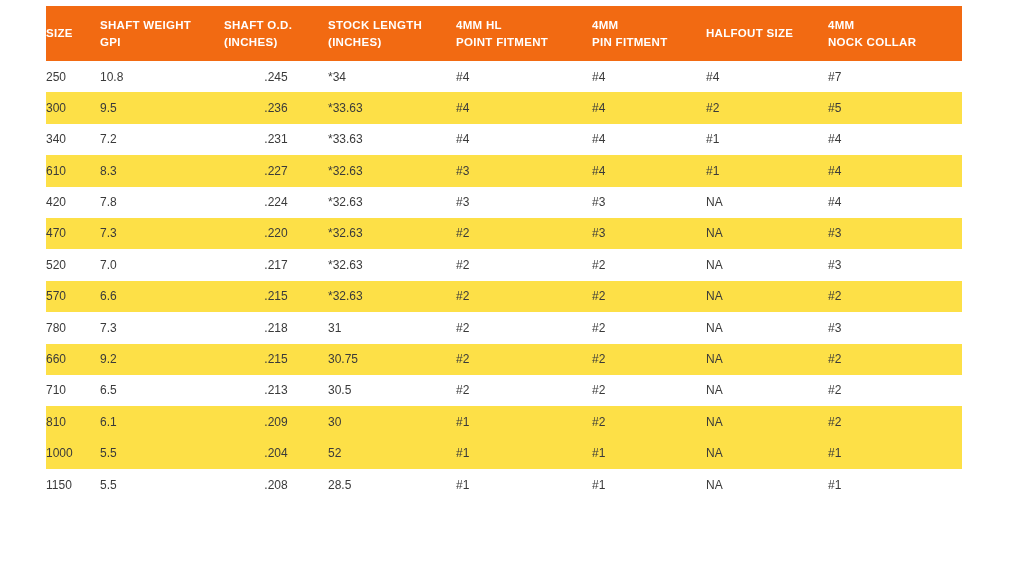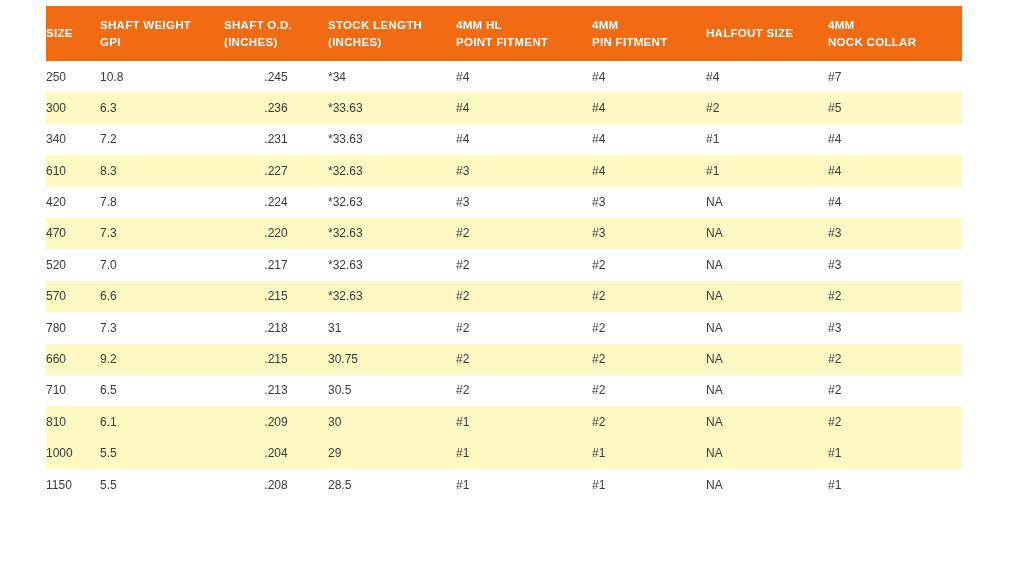--- a/index.html
+++ b/index.html
@@ -48,21 +48,21 @@
   table.spec-table tbody td {
     font-size: 12px;
     color: #3a3a3a;
     padding: 0;
     height: 31.4px;
     vertical-align: middle;
     line-height: 1.2;
     border: none;
   }
   table.spec-table tbody tr.alt td {
-    background: #fef9c3;
+    background: #fde047;
   }
   table.spec-table tbody tr.plain td {
     background: #ffffff;
   }
   
   col.c0 { width: 54px; }
   col.c1 { width: 124px; }
   col.c2 { width: 104px; }
   col.c3 { width: 128px; }
   col.c4 { width: 136px; }
@@ -135,21 +135,21 @@
             <td class="c1">10.8</td>
             <td class="c2">.245</td>
             <td class="c3">*34</td>
             <td class="c4">#4</td>
             <td class="c5">#4</td>
             <td class="c6">#4</td>
             <td class="c7">#7</td>
           </tr>
           <tr class="alt">
             <td class="c0">300</td>
-            <td class="c1">6.3</td>
+            <td class="c1">9.5</td>
             <td class="c2">.236</td>
             <td class="c3">*33.63</td>
             <td class="c4">#4</td>
             <td class="c5">#4</td>
             <td class="c6">#2</td>
             <td class="c7">#5</td>
           </tr>
           <tr class="plain">
             <td class="c0">340</td>
             <td class="c1">7.2</td>
@@ -247,21 +247,21 @@
             <td class="c3">30</td>
             <td class="c4">#1</td>
             <td class="c5">#2</td>
             <td class="c6">NA</td>
             <td class="c7">#2</td>
           </tr>
           <tr class="alt">
             <td class="c0">1000</td>
             <td class="c1">5.5</td>
             <td class="c2">.204</td>
-            <td class="c3">29</td>
+            <td class="c3">52</td>
             <td class="c4">#1</td>
             <td class="c5">#1</td>
             <td class="c6">NA</td>
             <td class="c7">#1</td>
           </tr>
           <tr class="plain">
             <td class="c0">1150</td>
             <td class="c1">5.5</td>
             <td class="c2">.208</td>
             <td class="c3">28.5</td>

